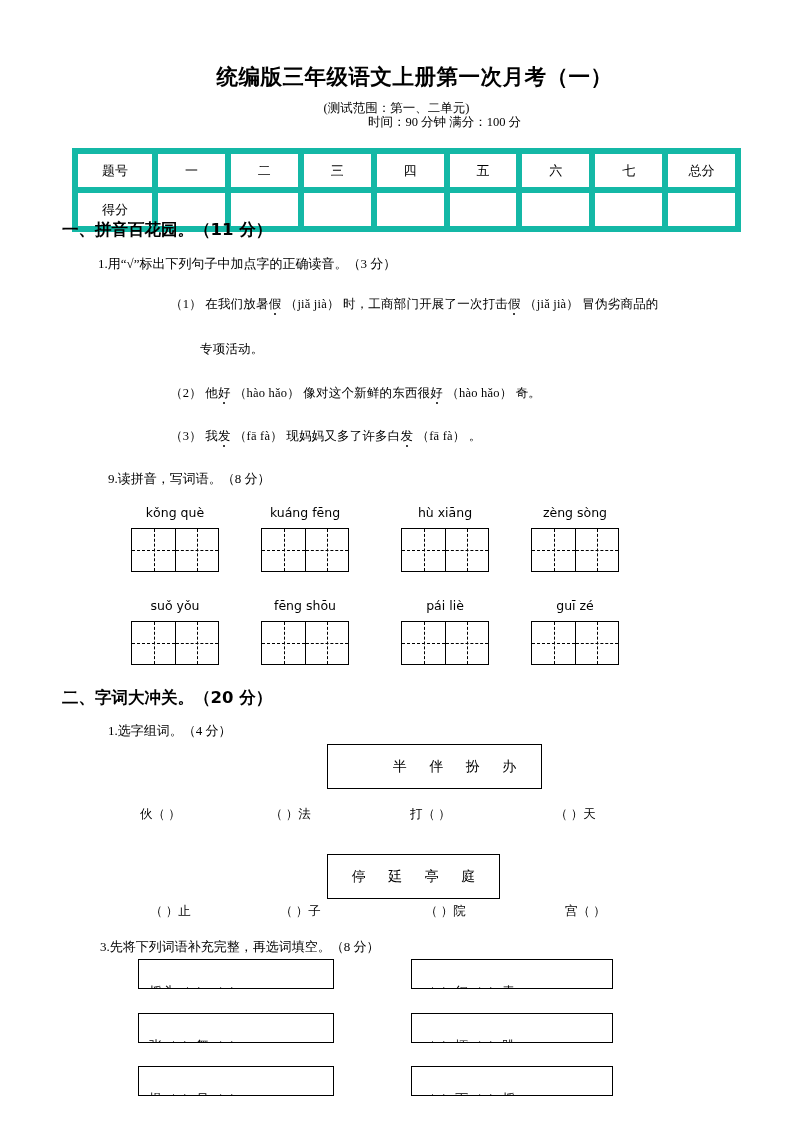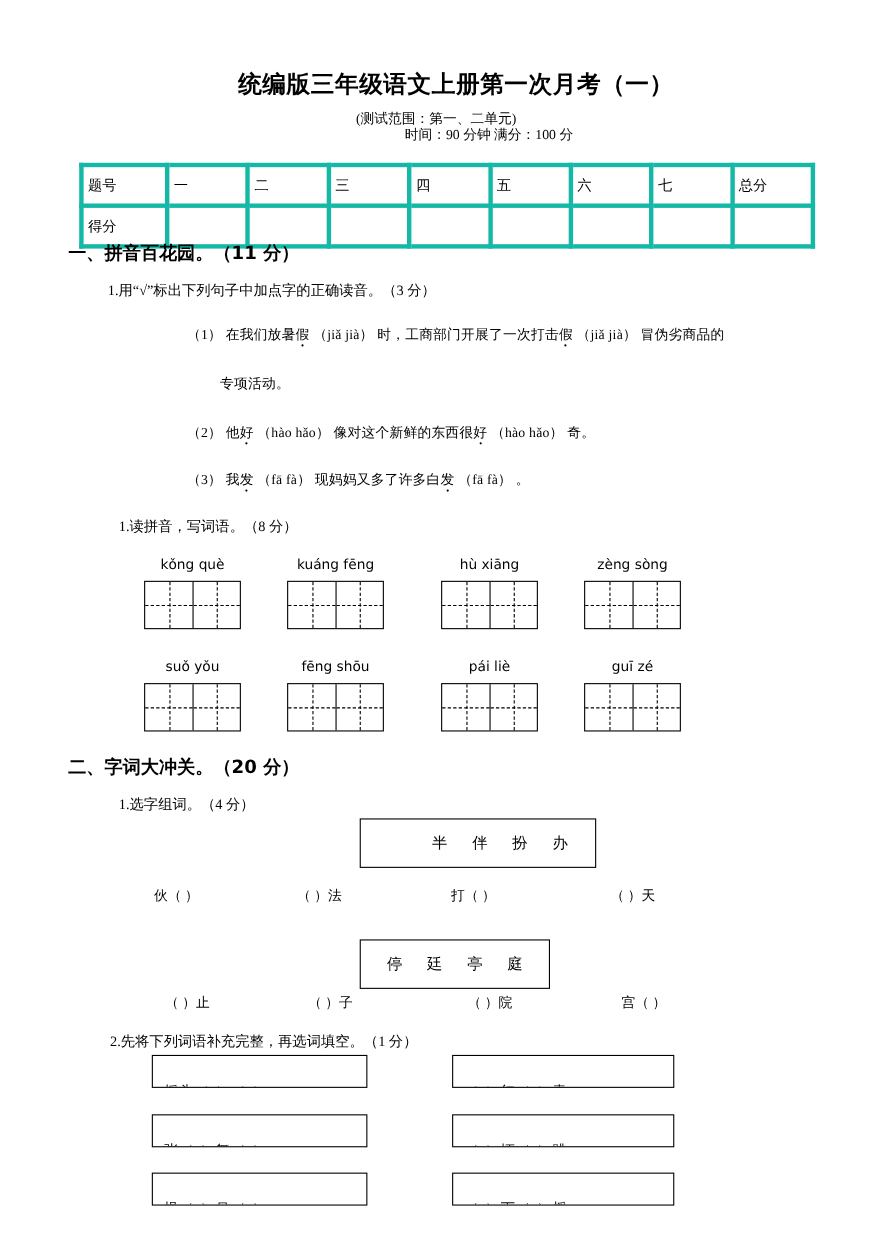--- a/index.html
+++ b/index.html
@@ -54,22 +54,23 @@
   
   .score-table {
     position: absolute;
     left: 72px;
     top: 148px;
     width: 669px;
     border-collapse: collapse;
     table-layout: fixed;
   }
   .score-table td {
-    border: 4px solid #14b8a6;
+    border: 6px solid #14b8a6;
     height: 25px;
+    text-align: center;
     vertical-align: middle;
     font-size: 13px;
     padding: 4px;
   }
   .score-table td.head-col { width: 66px; }
 
   
   .section-title {
     position: absolute;
     font-family: "DejaVu Sans", sans-serif;
@@ -238,21 +239,21 @@
   <div class="q-line" style="top:341px;left:160px;">专项活动。</div>
 
   <div class="q-line" style="top:385px;">
     <span class="cont">（2）</span><span class="cont">&nbsp;</span><span class="cont">他</span><span class="cont dotted">好</span><span class="cont">&nbsp;</span><span class="cont">（hào   hǎo）</span><span class="cont">&nbsp;</span><span class="cont">像对这个新鲜的东西很</span><span class="cont dotted">好</span><span class="cont">&nbsp;</span><span class="cont">（hào   hǎo）</span><span class="cont">&nbsp;</span><span class="cont">奇。</span>
   </div>
 
   <div class="q-line" style="top:428px;">
     <span class="cont">（3）</span><span class="cont">&nbsp;</span><span class="cont">我</span><span class="cont dotted">发</span><span class="cont">&nbsp;</span><span class="cont">（fā   fà）</span><span class="cont">&nbsp;</span><span class="cont">现妈妈又多了许多白</span><span class="cont dotted">发</span><span class="cont">&nbsp;</span><span class="cont">（fā   fà）</span><span class="cont">&nbsp;</span><span class="cont">。</span>
   </div>
 
-  <div class="sub-item" style="top:470px;left:108px;">1.读拼音，写词语。（8 分）</div>
+  <div class="sub-item" style="top:470px;left:108px;">9.读拼音，写词语。（8 分）</div>
 
   <div class="pinyin-label" style="left:131px;top:505px;width:88px;">kǒng  què</div>
   <div class="pinyin-label" style="left:261px;top:505px;width:88px;">kuáng  fēng</div>
   <div class="pinyin-label" style="left:401px;top:505px;width:88px;">hù  xiāng</div>
   <div class="pinyin-label" style="left:531px;top:505px;width:88px;">zèng  sòng</div>
 
   <div class="tianzige" style="left:131px;top:528px;">
       <div class="cell"></div>
       <div class="cell"></div>
     </div>
@@ -297,21 +298,21 @@
   <div class="char-box" style="left:327px;top:744px;width:215px;height:45px;padding-left:40px;">半 伴 扮 办</div>
   <div class="blank-line" style="left:140px;top:806px;">
     <span class="slot" style="width:130px;display:inline-block;">伙（      ）</span><span class="slot" style="width:140px;display:inline-block;">（      ）法</span><span class="slot" style="width:145px;display:inline-block;">打（      ）</span><span class="slot">（      ）天</span>
   </div>
 
   <div class="char-box" style="left:327px;top:854px;width:173px;height:45px;">停 廷 亭 庭</div>
   <div class="blank-line" style="left:150px;top:903px;">
     <span class="slot" style="width:130px;display:inline-block;">（      ）止</span><span class="slot" style="width:145px;display:inline-block;">（      ）子</span><span class="slot" style="width:140px;display:inline-block;">（      ）院</span><span class="slot">宫（      ）</span>
   </div>
 
-  <div class="sub-item" style="top:938px;left:100px;">2.先将下列词语补充完整，再选词填空。（1 分）</div>
+  <div class="sub-item" style="top:938px;left:100px;">3.先将下列词语补充完整，再选词填空。（8 分）</div>
 
   <div class="idiom-box" style="left:138px;top:959px;width:196px;height:30px;">
     <span class="inner">摇头（    ）（    ）</span>
   </div>
   <div class="idiom-box" style="left:411px;top:959px;width:202px;height:30px;">
     <span class="inner">（    ）红（    ）青</span>
   </div>
 
   <div class="idiom-box" style="left:138px;top:1013px;width:196px;height:30px;">
     <span class="inner">张（    ）舞（    ）</span>

